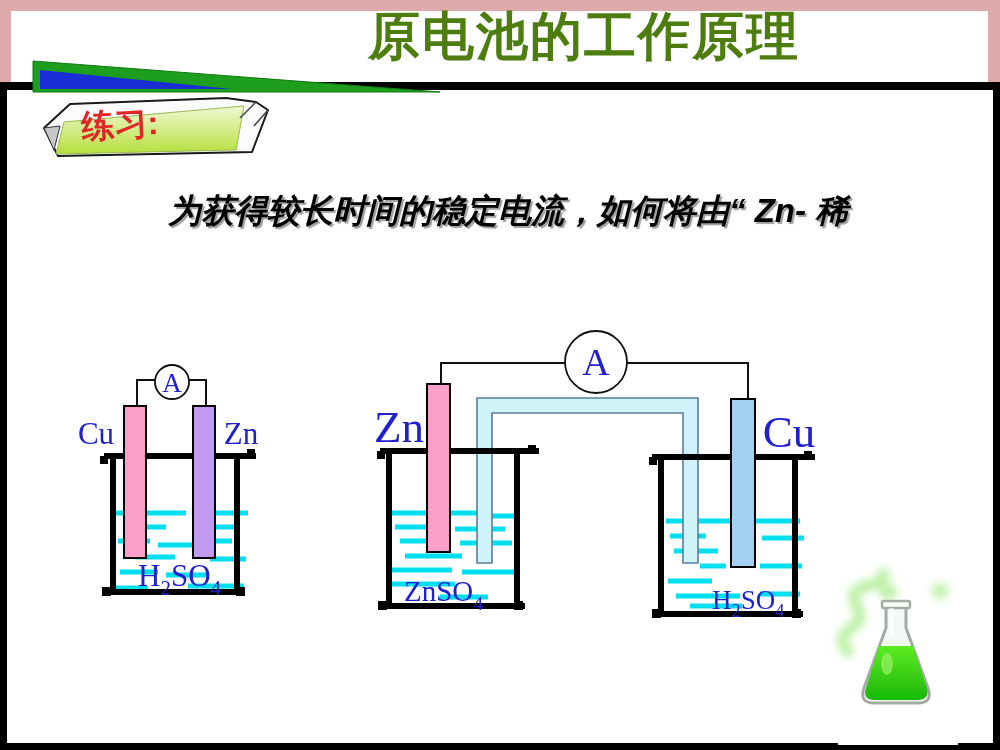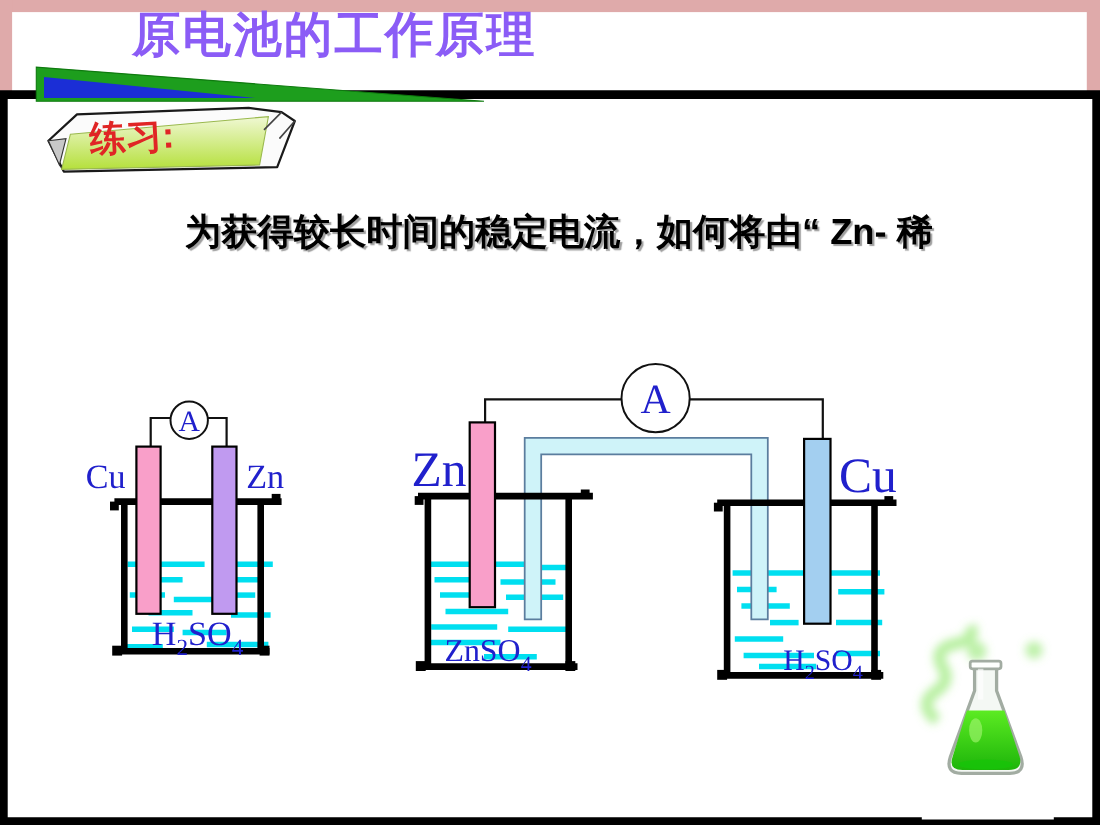--- a/index.html
+++ b/index.html
@@ -6,35 +6,35 @@
   body{width:1000px;height:750px;position:relative;background:#fff;overflow:hidden;
        font-family:"Liberation Sans",sans-serif;}
   .abs{position:absolute;}
 
   
   .pink-top{left:0;top:0;width:1000px;height:11px;background:#dfaaaa;}
   .pink-left{left:0;top:0;width:11px;height:84px;background:#dfaaaa;}
   .pink-right{left:988px;top:0;width:12px;height:84px;background:#dfaaaa;}
 
   
-  .title{left:120px;top:2px;width:680px;text-align:left;
-         font-size:44px;font-weight:bold;letter-spacing:2px;color:#8b5cf6;}
+  .title{left:120px;top:2px;width:680px;text-align:right;
+         font-size:52px;font-weight:bold;letter-spacing:2px;color:#4d7c0f;}
 
   
   .content-frame{left:0;top:82px;width:1000px;height:668px;box-sizing:border-box;
                  border:7px solid #000;border-top-width:8px;background:transparent;}
 
   .deco-wedge{left:0;top:0;width:1000px;height:110px;}
   .banner-svg{left:30px;top:92px;width:250px;height:68px;}
   .banner-text{font-family:"Liberation Sans",sans-serif;font-weight:bold;font-size:33px;}
 
   
   .question{left:40px;top:186px;width:930px;color:#000;font-weight:bold;
             font-size:33px;line-height:49px;text-shadow:2px 2px 1px #9f9f9f;}
-  .q-line1{text-indent:128px;white-space:nowrap;}
+  .q-line1{text-indent:128px;white-space:nowrap;font-style:italic;}
   .q-line2{white-space:nowrap;}
   .question sub{font-size:0.62em;line-height:0;}
 
   
   .diagram{left:0;top:0;width:1000px;height:750px;}
   .bk{stroke:#000;stroke-width:6;fill:none;stroke-linecap:square;}
   .wire{stroke:#111;stroke-width:2;fill:none;}
   .amm{fill:#fff;stroke:#111;stroke-width:1.8;}
   .serifblue{font-family:"Liberation Serif","DejaVu Serif",serif;fill:#2020cc;}
   .sub{font-size:0.68em;}

